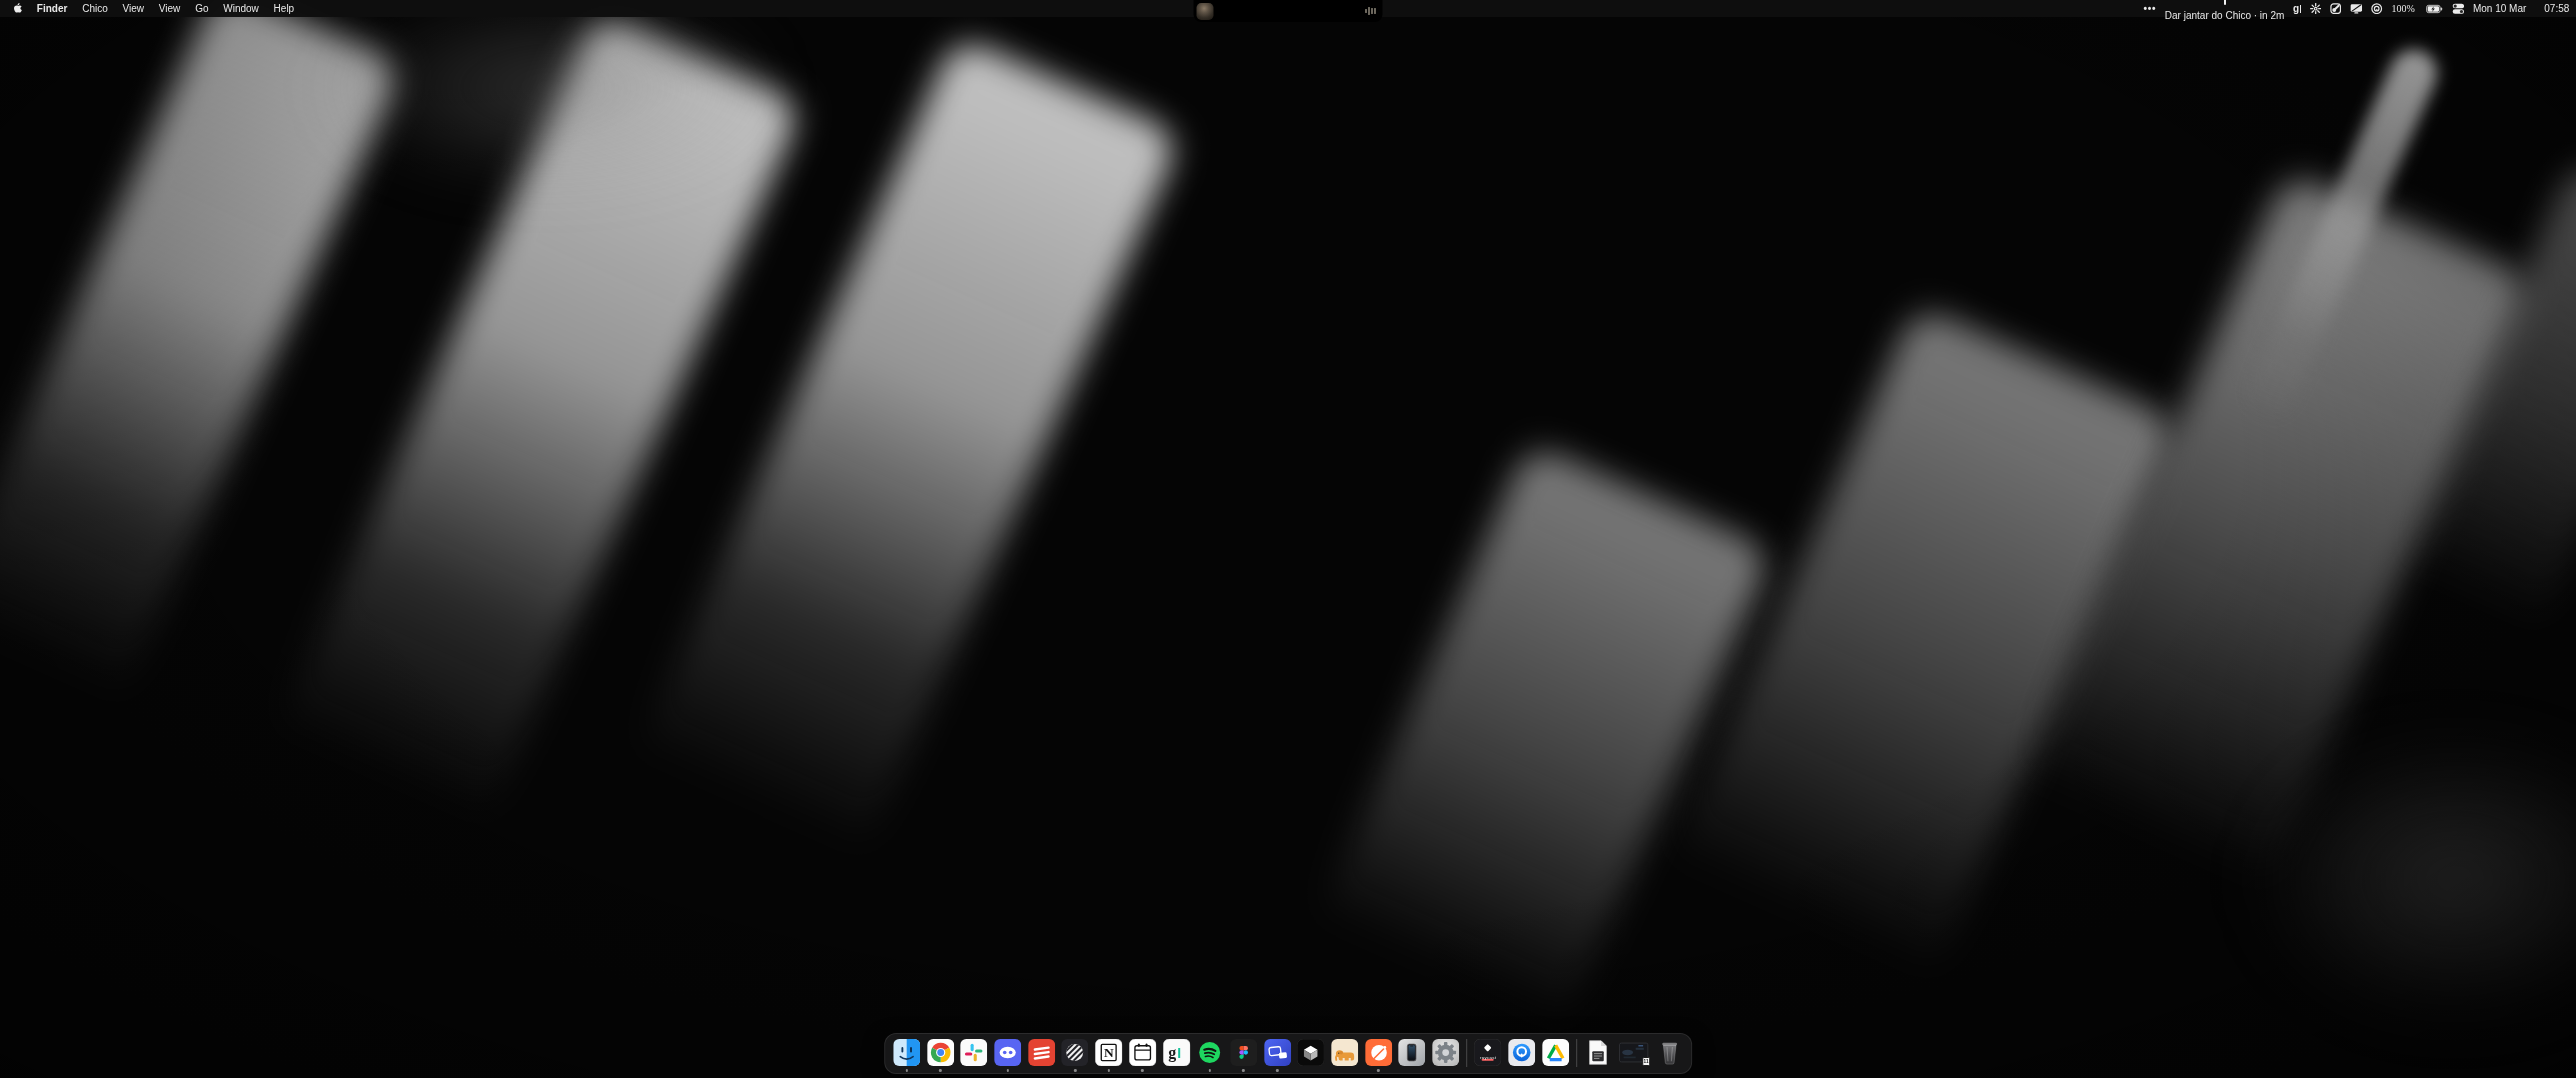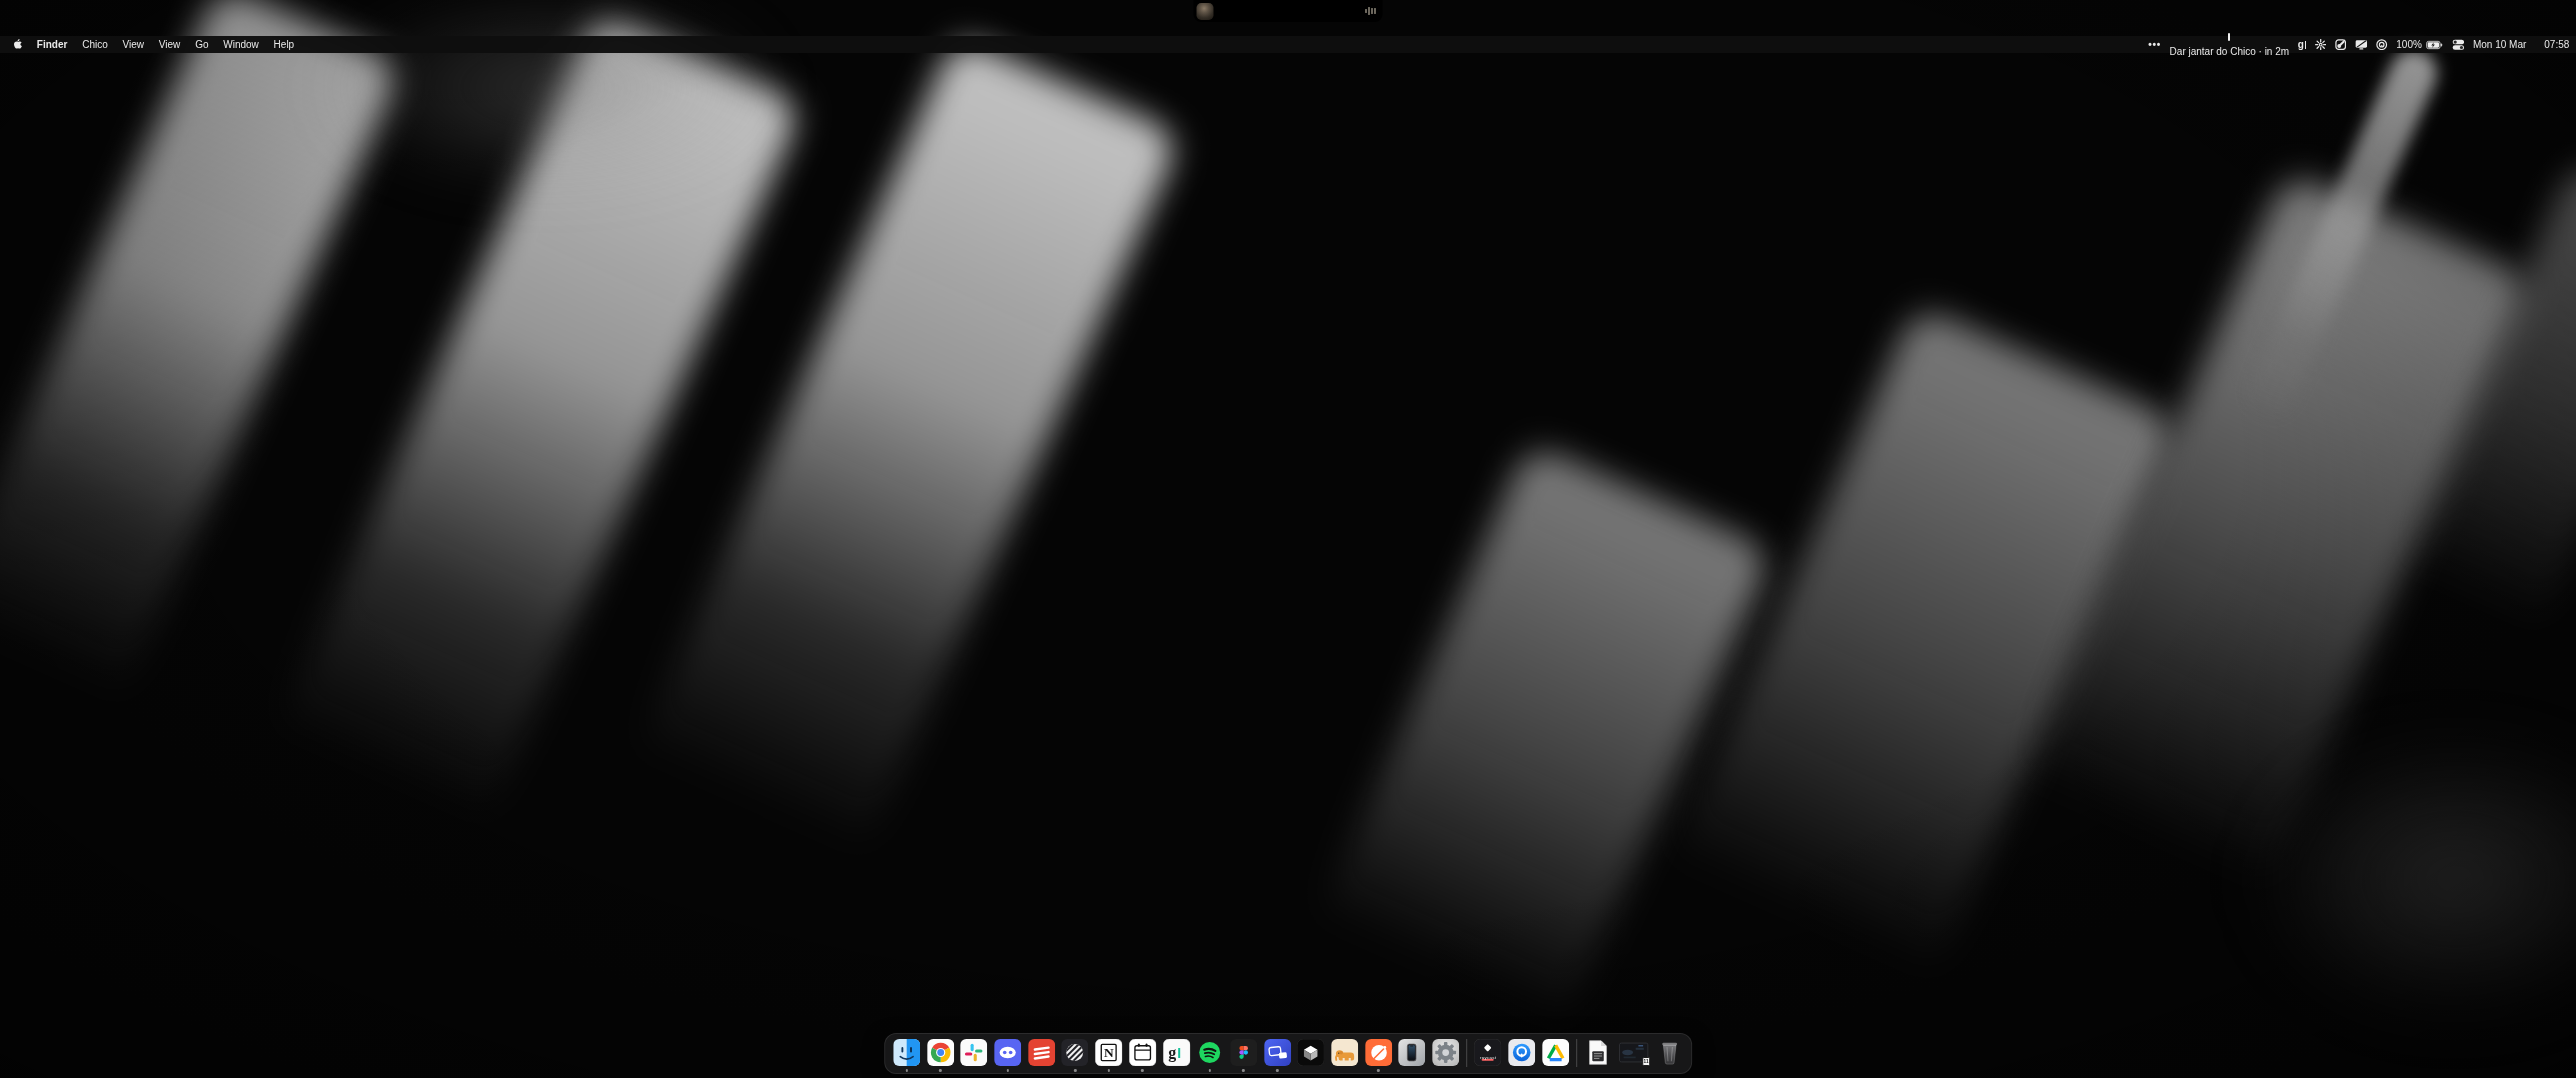--- a/index.html
+++ b/index.html
@@ -12,21 +12,21 @@
   .band { position:absolute; border-radius:32px; filter:blur(16px); }
   .band.left  { background:linear-gradient(180deg, rgba(202,202,202,.94) 6%, rgba(168,168,168,.88) 38%, rgba(92,92,92,.42) 68%, rgba(15,15,15,0) 90%); }
   .band.right { background:linear-gradient(180deg, rgba(158,158,158,.72) 8%, rgba(118,118,118,.55) 46%, rgba(25,25,25,0) 86%); }
   .blob { position:absolute; border-radius:50%; }
   .vignette { position:absolute; inset:0;
     background:radial-gradient(ellipse at 50% 42%, rgba(0,0,0,0) 52%, rgba(0,0,0,.52) 100%); }
 
   
   .menubar { position:absolute; top:0; left:0; right:0; height:17.4px; z-index:5;
     background:rgba(14,14,14,.97); display:flex; 
-    color:#e9e9e9; font-size:10px;margin-top:36px; }
+    color:#e9e9e9; font-size:10px; }
   .mb-left { display:flex; align-items:center; padding-left:9.4px; }
   .mb-item { padding:0 7.4px; line-height:17.4px; white-space:nowrap; }
   .mb-item.appname { font-weight:bold; }
   .apple { display:flex; align-items:center; padding:0 6.7px 0 4px; }
   .mb-right { margin-left:auto; display:flex; align-items:center; gap:8.7px; padding-right:6.7px; }
   .mb-right .txt { white-space:nowrap; }
   .mbicon { display:flex; align-items:center; }
   .event-wrap { display:flex; align-items:center; gap:4.7px;flex-direction:column; }
   .event-bar { width:2px; height:8.7px; background:#f0f0f0; border-radius:1px; }
   .gram { display:flex; align-items:baseline; font-weight:bold; }
@@ -135,21 +135,21 @@
         <rect x="6.5" y="14" width="6" height="1.8" rx="0.9" fill="#e9e9e9"></rect>
       </svg>
     </span>
     <span class="mbicon">
       <svg width="11.4" height="11.4" viewBox="0 0 17 17">
         <circle cx="8.5" cy="8.5" r="7.2" fill="none" stroke="#e9e9e9" stroke-width="1.8"></circle>
         <circle cx="8.5" cy="8.5" r="3.4" fill="none" stroke="#e9e9e9" stroke-width="1.8"></circle>
         <rect x="7.8" y="8.6" width="1.4" height="3" rx="0.7" fill="#e9e9e9"></rect>
       </svg>
     </span>
-    <span class="mbicon" style="gap:4px; display:flex; align-items:center;">
+    <span class="mbicon" style="gap:11px; display:flex; align-items:center;font-family:Liberation Serif, serif;">
       <span class="txt">100%</span>
       <svg width="17" height="10" viewBox="0 0 25 15">
         <rect x="0.8" y="2" width="20" height="11" rx="2.8" fill="none" stroke="#cfcfcf" stroke-width="1.4"></rect>
         <rect x="2.3" y="3.5" width="17" height="8" rx="1.6" fill="#efefef"></rect>
         <rect x="21.8" y="5.4" width="2.2" height="4.2" rx="1" fill="#cfcfcf"></rect>
         <path d="M11.6 3.2 L7.6 8.2 h2.6 L8.9 12 l4.2-5.1 h-2.6 z" fill="#161616"></path>
       </svg>
     </span>
     <span class="mbicon">
       <svg width="12.7" height="11.4" viewBox="0 0 19 17">

